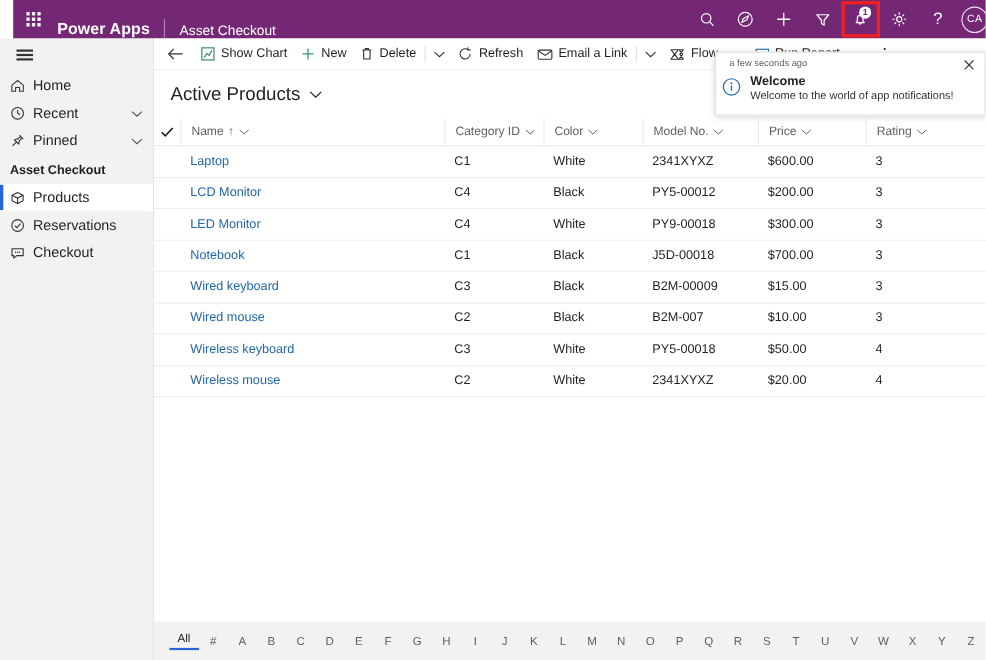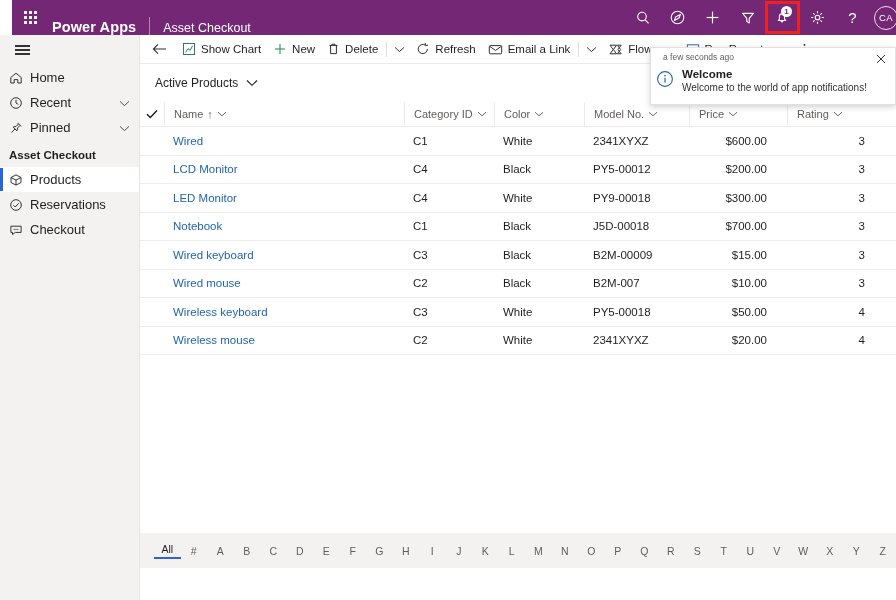--- a/index.html
+++ b/index.html
@@ -146,21 +146,21 @@
   .notif-title { font-size: 11.5px; font-weight: bold; color: #201f1e; }
   .notif-text { font-size: 10px; color: #323130; margin-top: 2px; }
 
   
   .content {
     position: absolute; top: 64px; left: 140px; width: 756px; height: 501px;
     background: #ffffff;
   }
   .view-title {
     display: flex; align-items: center; gap: 8px;
-    padding: 12px 0 0 15px; font-size: 12px; color: #201f1e; cursor: pointer;
+    padding: 12px 0 0 15px; font-size: 17px; color: #201f1e; cursor: pointer;
     width: max-content;
   }
 
   
   .grid { margin-top: 12px; }
   .grid-head {
     display: flex; height: 25px; align-items: center;
     border-bottom: 1px solid #edebe9; font-size: 11px; color: #605e5c;
   }
   .grid-head .cell {
@@ -181,25 +181,25 @@
     text-overflow: ellipsis;
   }
   .c-name  { width: 240px; flex: 0 0 240px; }
   .c-cat   { width: 90px;  flex: 0 0 90px; }
   .c-color { width: 90px;  flex: 0 0 90px; }
   .c-model { width: 105px; flex: 0 0 105px; }
   .c-price { width: 92px;  flex: 0 0 92px; }
   .c-rating{ width: 92px;  flex: 0 0 92px; margin-left: 6px; }
   .grid-head .c-name { width: 240px; flex: 0 0 240px; }
   .link { color: #2266aa; cursor: pointer; }
-  .num { text-align: right; padding-right: 14px; padding-left: 0; }
+  .num { text-align: left; padding-right: 14px; padding-left: 0; }
 
   
   .alphabar {
-    position: absolute; left: 140px; top: 533px; width: 756px; height: 35px;
+    position: absolute; left: 140px; top: 565px; width: 756px; height: 35px;
     background: #f3f2f1; display: flex; align-items: center;
     padding-left: 14px; gap: 0; font-size: 10.5px; color: #605e5c;
   }
   .alpha {
     width: 26.8px; text-align: center; cursor: pointer; line-height: 14px;
   }
   .alpha.active {
     color: #201f1e; border-bottom: 2px solid #2b63d9; padding-bottom: 1px;
   }
   .bottom-left-fill {
@@ -530,21 +530,21 @@
         <span>Rating</span>
         <svg width="10" height="6" viewBox="0 0 10 6">
           <path d="M1 1.2 L5 4.8 L9 1.2" fill="none" stroke="#605e5c" stroke-width=".9"></path>
         </svg>
       </div>
     </div>
 
     <div id="grid-body">
         <div class="row">
           <div class="chk-col"></div>
-          <div class="cell c-name"><span class="link">Wired</span></div>
+          <div class="cell c-name"><span class="link">Laptop</span></div>
           <div class="cell c-cat">C1</div>
           <div class="cell c-color">White</div>
           <div class="cell c-model">2341XYXZ</div>
           <div class="cell c-price num">$600.00</div>
           <div class="cell c-rating num">3</div>
         </div>
         <div class="row">
           <div class="chk-col"></div>
           <div class="cell c-name"><span class="link">LCD Monitor</span></div>
           <div class="cell c-cat">C4</div>

